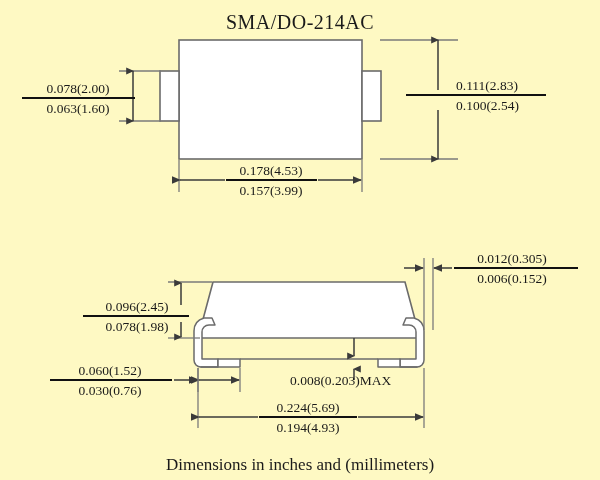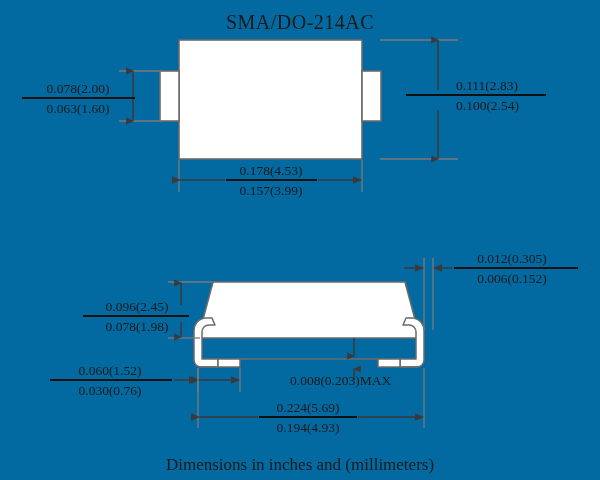--- a/index.html
+++ b/index.html
@@ -4,21 +4,21 @@
 <style>
   html, body {
     margin: 0;
     padding: 0;
     background: #ffffff;
   }
   #page {
     position: relative;
     width: 600px;
     height: 480px;
-    background: #0369a1;
+    background: #fef9c3;
     overflow: hidden;
     font-family: "Liberation Serif", "DejaVu Serif", serif;
   }
   svg.drawing {
     position: absolute;
     left: 0;
     top: 0;
     width: 600px;
     height: 480px;
   }

